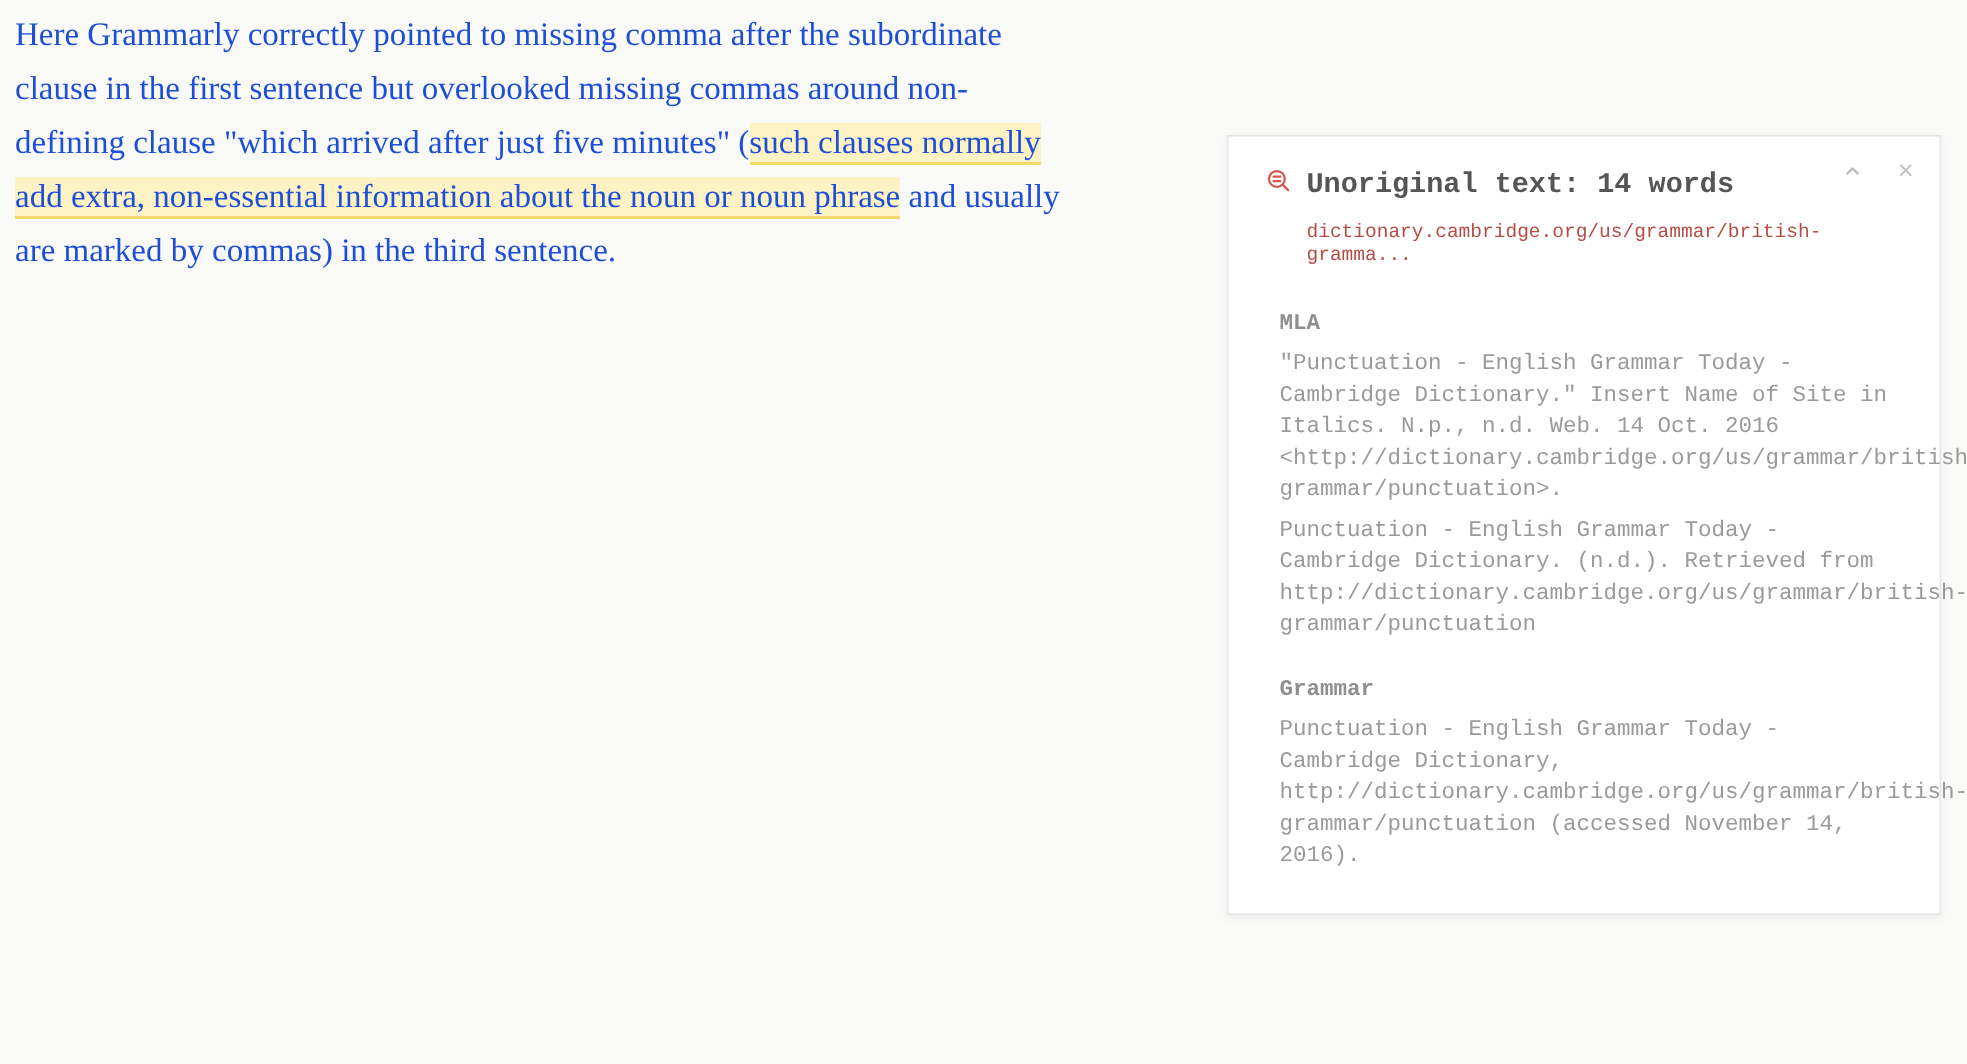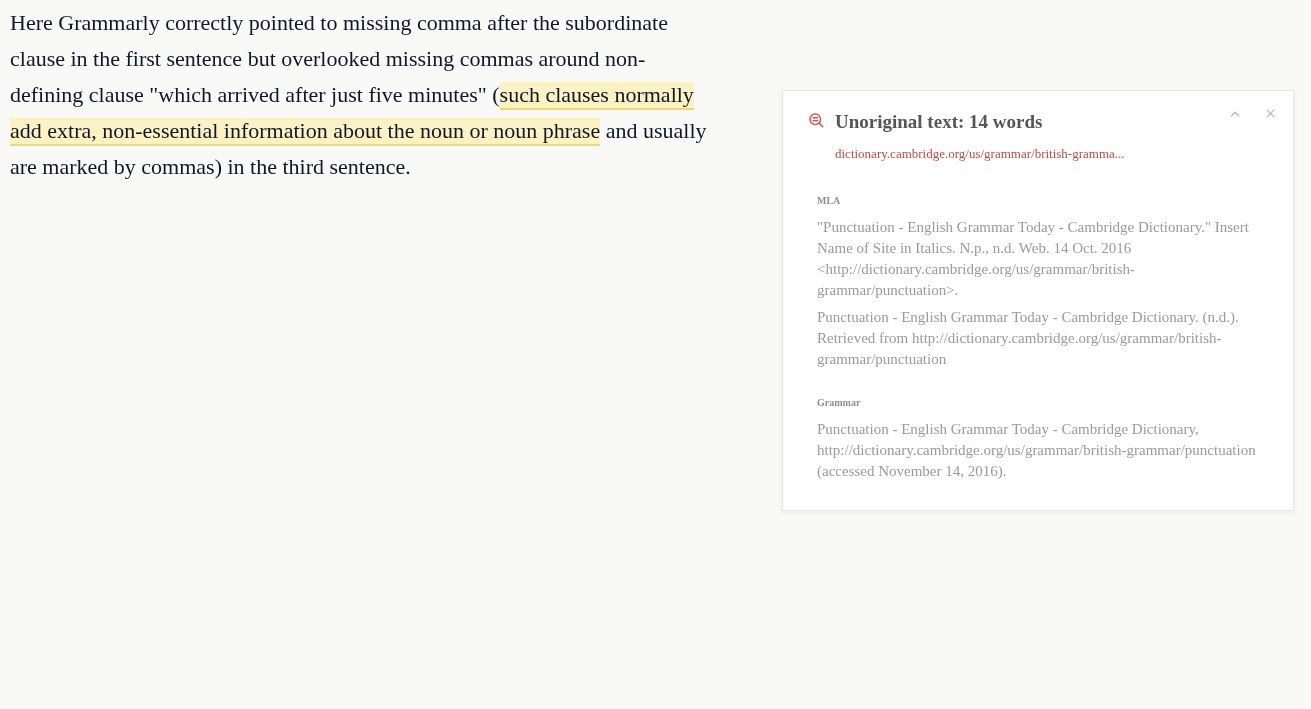--- a/index.html
+++ b/index.html
@@ -13,36 +13,36 @@
     overflow: hidden;
     position: relative;
   }
   .document {
     position: absolute;
     left: 10px;
     top: 5px;
     width: 700px;
     font-size: 22px;
     line-height: 36px;
-    color: #0f172a;
+    color: #1d4ed8;
   }
   .document .hl {
     background: #fdf2c4;
     border-bottom: 2px solid #f2d76b;
     padding-bottom: 1px;
   }
   .panel {
     position: absolute;
     right: 17px;
     top: 90px;
-    width: 512px;
+    width: 476px;
     background: #ffffff;
     border: 1px solid #e5e5e5;
     box-shadow: 0 2px 6px rgba(0,0,0,0.05);
-    font-family: Liberation Serif, serif;
+    font-family: Liberation Mono, monospace;
     padding: 0 0 28px 0;
   }
   .panel-header {
     position: relative;
     padding: 18px 24px 6px 24px;
   }
   .panel-controls {
     position: absolute;
     top: 16px;
     right: 16px;
@@ -82,21 +82,21 @@
     color: #9a9a9a;
     line-height: 21px;
   }
   .panel-body .para {
     margin-top: 22px;
   }
   .ref-label {
     margin-top: 22px;
     font-weight: 700;
     color: #8f8f8f;
-    font-size: 10px;
+    font-size: 15px;
   }
   .ref-text {
     margin-top: 6px;
     color: #9a9a9a;
     font-size: 15px;
     line-height: 21px;
   }
 </style>
 </head>
 <body>

